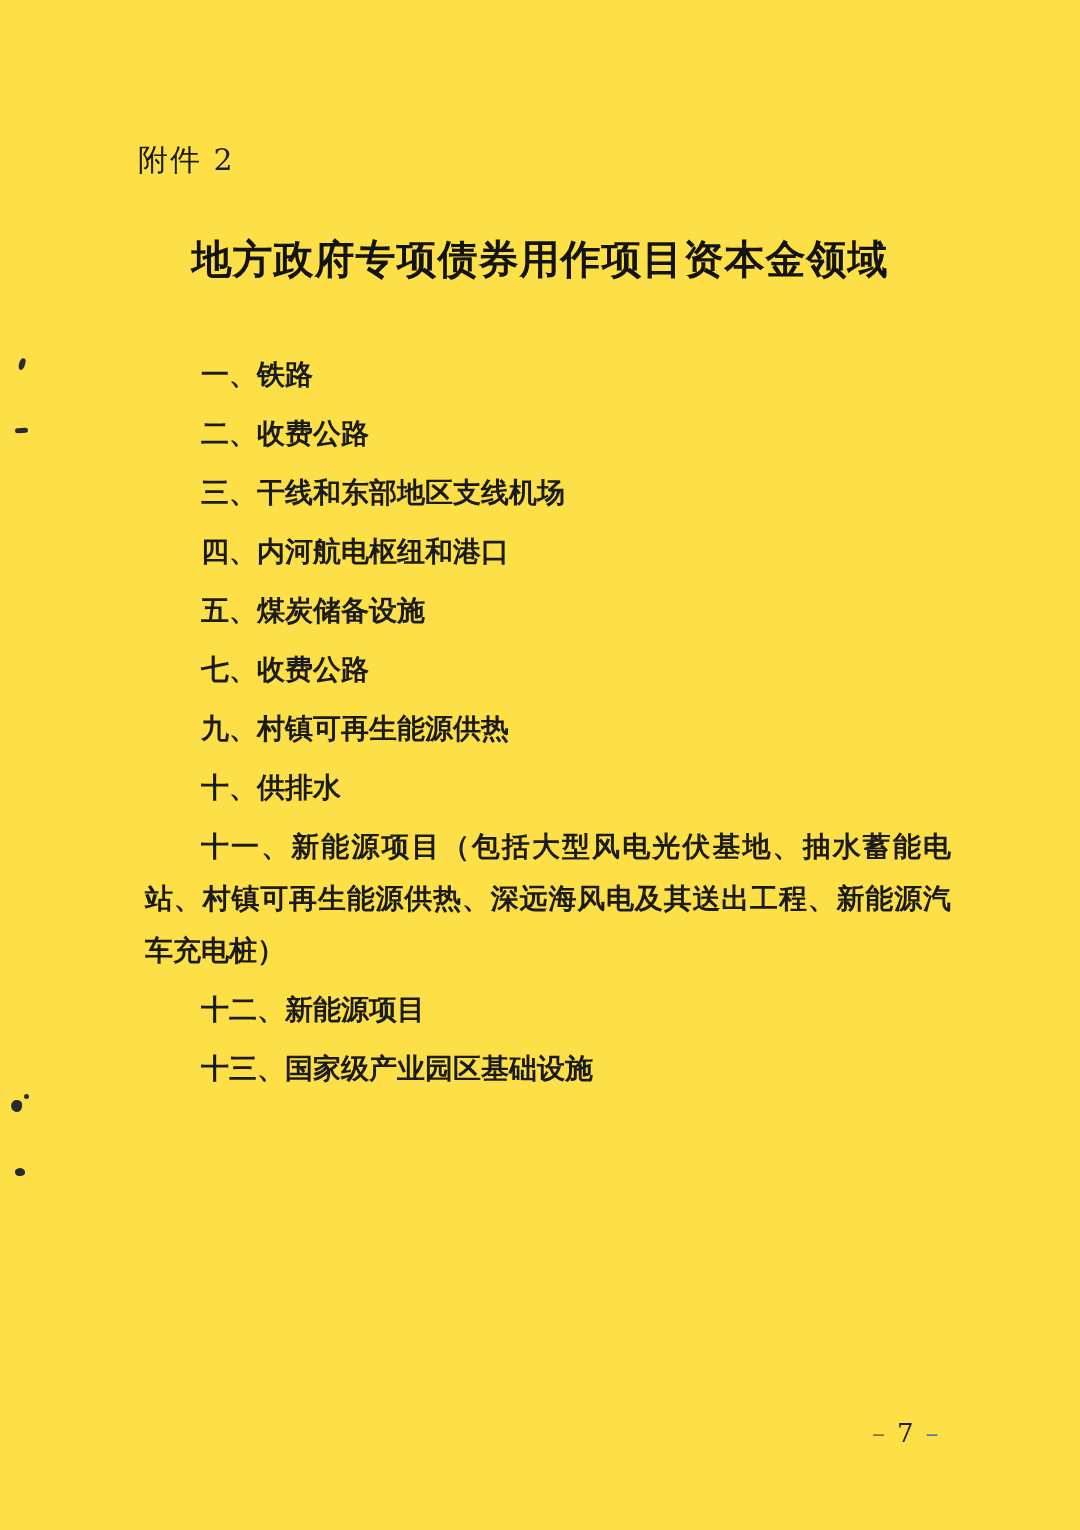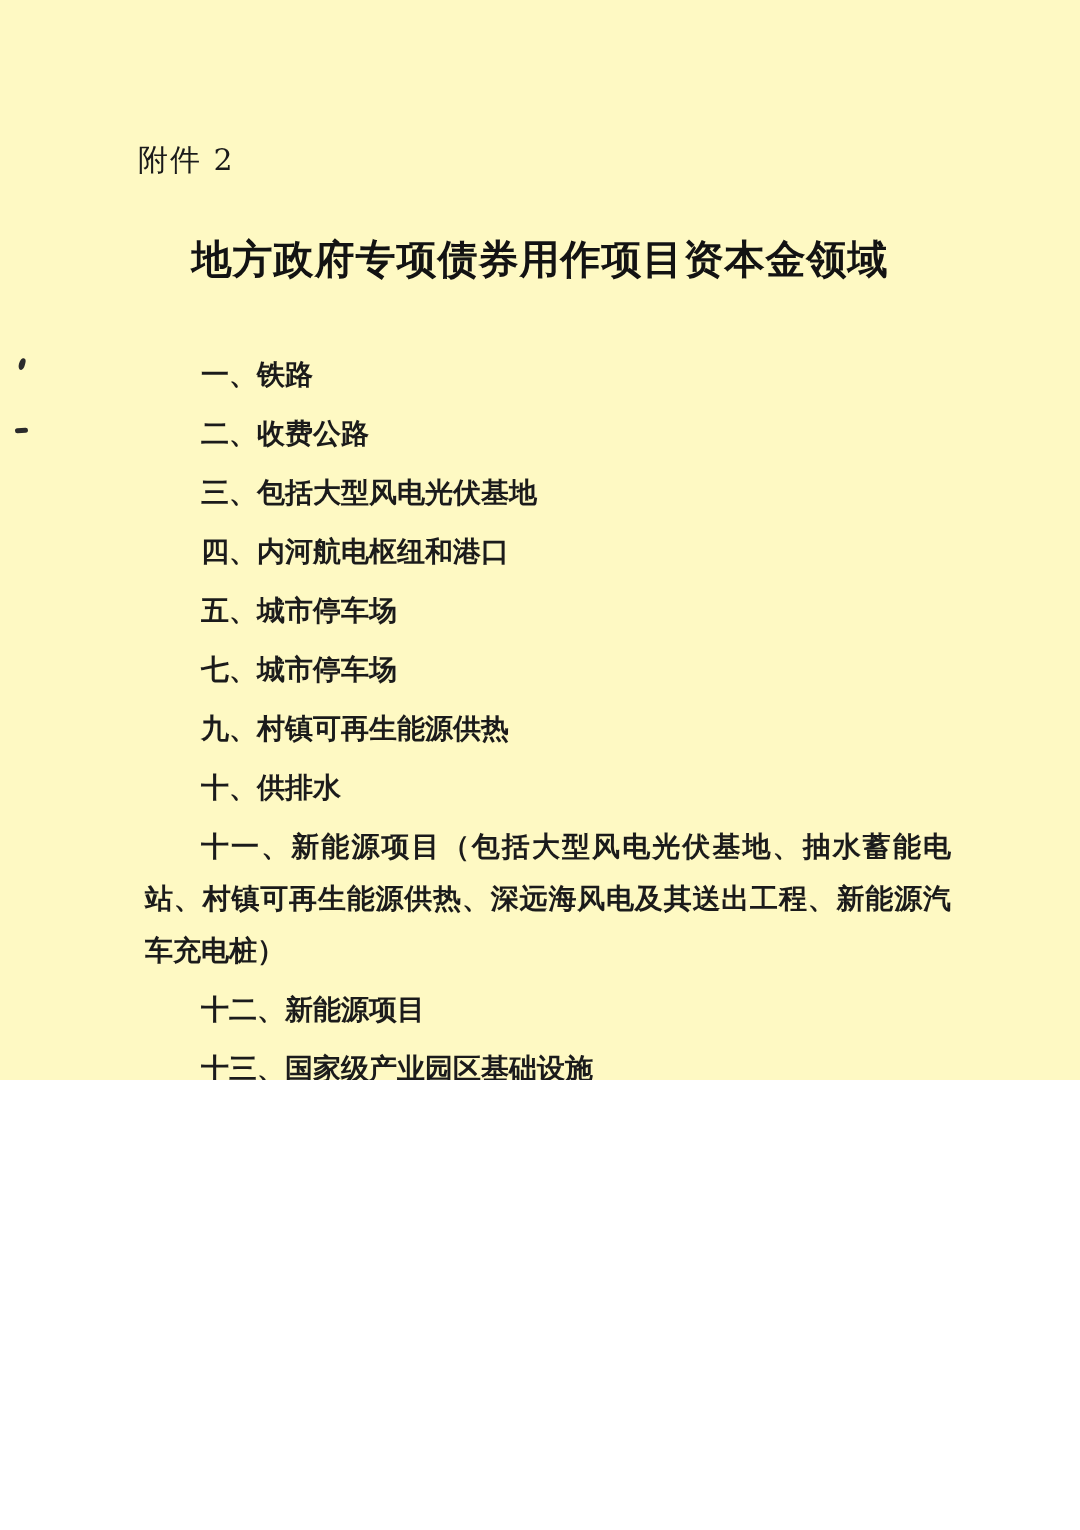--- a/index.html
+++ b/index.html
@@ -3,22 +3,22 @@
 <meta charset="utf-8">
 <style>
   html, body {
     margin: 0;
     padding: 0;
     background: #ffffff;
   }
   .page {
     position: relative;
     width: 1080px;
-    height: 1080px;
-    background: #fef9c3;
+    height: 1530px;
+    background: #fde047;
     color: #1b1b1b;
     font-family: "DejaVu Sans", sans-serif;
     overflow: hidden;
   }
   .attachment-label {
     position: absolute;
     left: 138px;
     top: 140px;
     font-size: 30px;
     font-weight: 400;
@@ -108,24 +108,24 @@
 
 <div class="page">
 
   <div class="attachment-label">附件 2</div>
 
   <h1 class="doc-title">地方政府专项债券用作项目资本金领域</h1>
 
   <div class="items-list">
     <p>一、铁路</p>
     <p>二、收费公路</p>
-    <p>三、包括大型风电光伏基地</p>
+    <p>三、干线和东部地区支线机场</p>
     <p>四、内河航电枢纽和港口</p>
-    <p>五、城市停车场</p>
-    <p>七、城市停车场</p>
+    <p>五、煤炭储备设施</p>
+    <p>七、收费公路</p>
     <p>九、村镇可再生能源供热</p>
     <p>十、供排水</p>
     <p>十一、新能源项目（包括大型风电光伏基地、抽水蓄能电站、村镇可再生能源供热、深远海风电及其送出工程、新能源汽车充电桩）</p>
     <p>十二、新能源项目</p>
     <p>十三、国家级产业园区基础设施</p>
   </div>
 
   <div class="page-number">
     <span class="dash-left">–</span><span class="num">7</span><span class="dash-right">–</span>
   </div>

